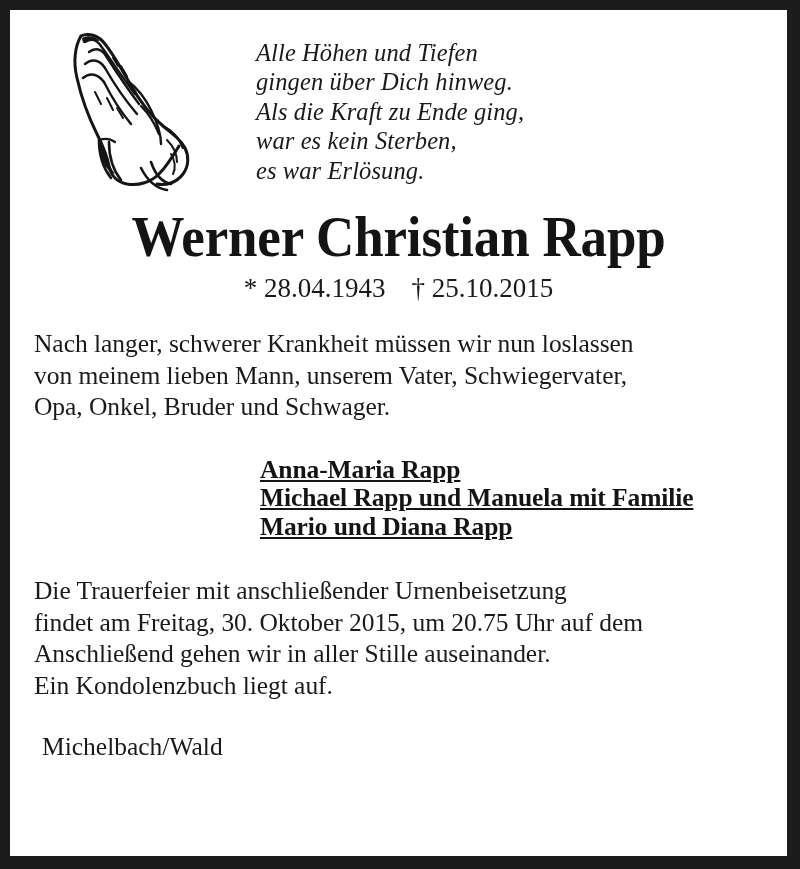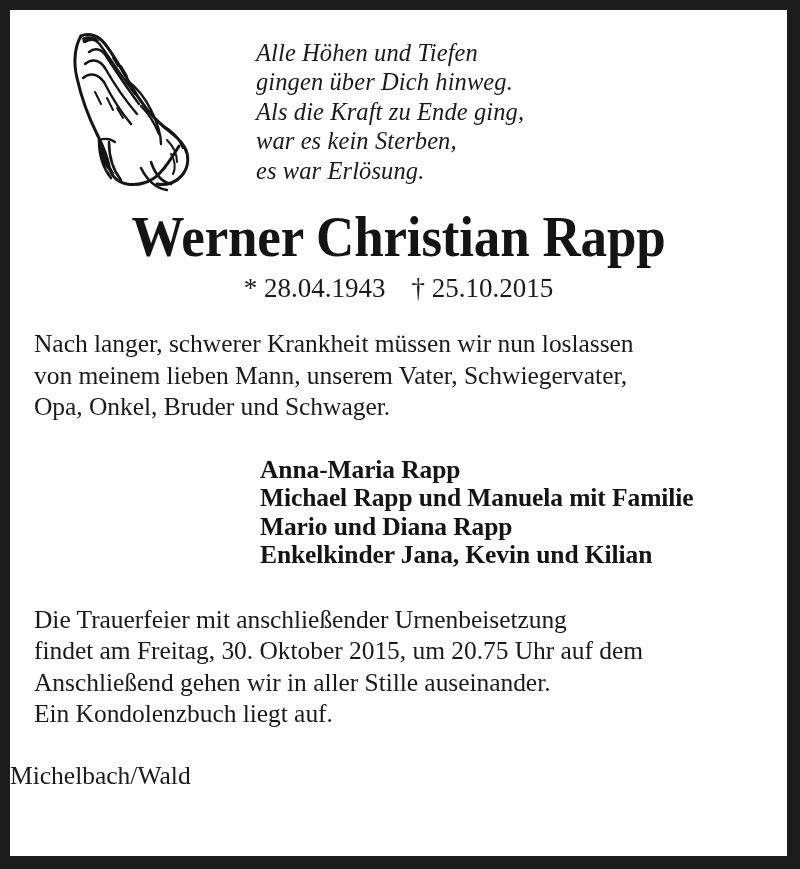--- a/index.html
+++ b/index.html
@@ -99,25 +99,26 @@
   
   #family {
     margin-top: 33px;
     padding-left: 250px;
     font-weight: bold;
     font-size: 25.5px;
     line-height: 28.5px;
     color: #141414;
     letter-spacing: -0.1px;
   }
-  #family .fline { display: block; white-space: nowrap; }
+  #family .fline { display: block; white-space: nowrap; text-decoration: underline; }
 
   #service { margin-top: 34px; }
 
   #place {
+    margin-left: 32px;
     margin-top: 30px;
     font-size: 25.5px;
     line-height: 31px;
     color: #1a1a1a;
   }
 </style>
 </head>
 <body>
 
 <div id="notice">
@@ -193,21 +194,20 @@
     <div id="intro" class="para">
       <span class="ln">Nach langer, schwerer Krankheit müssen wir nun loslassen</span>
       <span class="ln">von meinem lieben Mann, unserem Vater, Schwiegervater,</span>
       <span class="ln">Opa, Onkel, Bruder und Schwager.</span>
     </div>
 
     <div id="family">
       <span class="fline">Anna-Maria Rapp</span>
       <span class="fline">Michael Rapp und Manuela mit Familie</span>
       <span class="fline">Mario und Diana Rapp</span>
-      <span class="fline">Enkelkinder Jana, Kevin und Kilian</span>
     </div>
 
     <div id="service" class="para">
       <span class="ln">Die Trauerfeier mit anschließender Urnenbeisetzung</span>
       <span class="ln">findet am Freitag, 30. Oktober 2015, um 20.75 Uhr auf dem</span>
       <span class="ln">Anschließend gehen wir in aller Stille auseinander.</span>
       <span class="ln">Ein Kondolenzbuch liegt auf.</span>
     </div>
 
     <div id="place">Michelbach/Wald</div>

